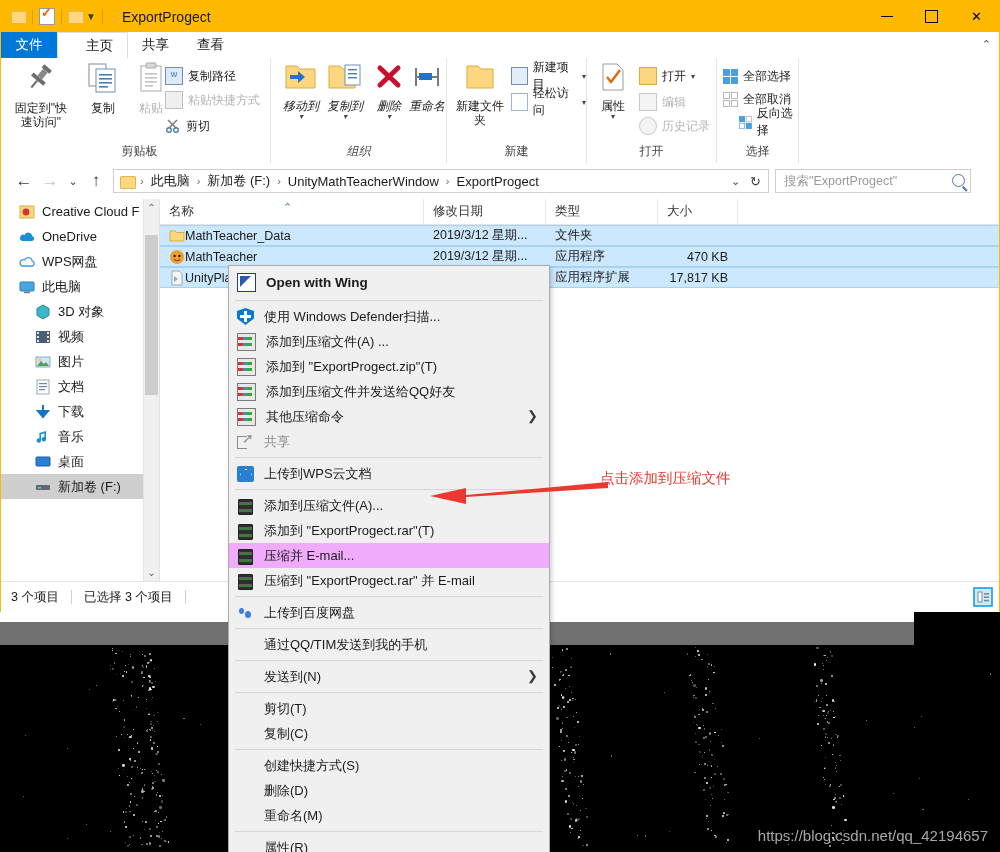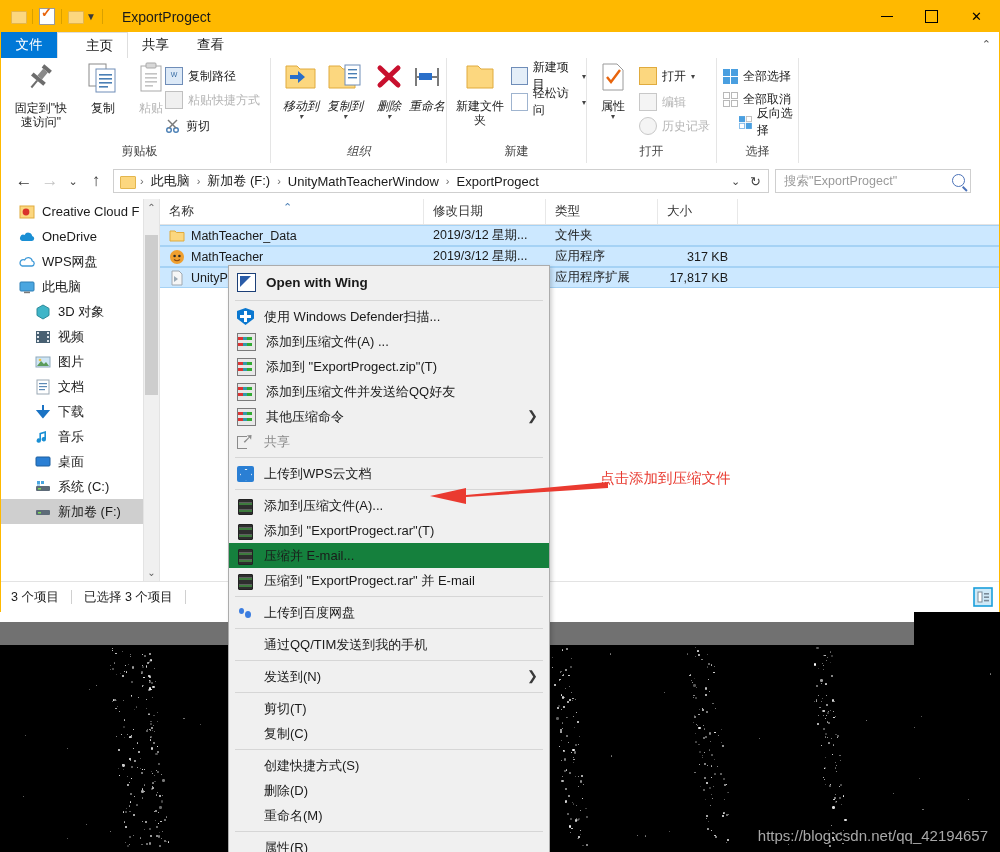--- a/index.html
+++ b/index.html
@@ -187,21 +187,21 @@
     border-right: 1px solid #e8e8e8; height: 25px; line-height: 25px;
   }
   .col.c-name { width: 264px; position: relative; }
   .col.c-date { width: 122px; }
   .col.c-type { width: 112px; }
   .col.c-size { width: 80px; }
   .sortmark { position:absolute; left: 123px; top: -4px; font-size: 11px; color: #4a7fb5; }
   .row { height: 21px; display: flex; align-items: center; font-size: 12.5px; color: #1a1a1a; }
   .row.sel { background: #cce8ff; border-top: 1px solid #a5d2f5; border-bottom: 1px solid #a5d2f5; box-sizing: border-box; }
   .cell { box-sizing: border-box; padding-left: 9px; overflow:hidden; white-space:nowrap; }
-  .cell.c-name { width: 264px; display:flex; align-items:center; gap:6px; }
+  .cell.c-name { width: 264px; display:flex; align-items:center; gap:0; }
   .cell.c-date { width: 122px; }
   .cell.c-type { width: 112px; }
   .cell.c-size { width: 80px; text-align: right; padding-right: 10px; padding-left:0; }
   .fi { width: 16px; height: 16px; flex: 0 0 16px; position: relative; }
 
   
   .statusbar {
     position: absolute; left: 0; top: 580px; width: 998px; height: 30px;
     background: #fff; border-top: 1px solid #e3e3e3; display:flex; align-items:center;
   }
@@ -216,21 +216,21 @@
     background: #f0f0f0; border: 1px solid #acacac;
     box-shadow: 2px 2px 4px rgba(0,0,0,0.18);
     box-sizing: border-box; padding: 2px 0;
     z-index: 50;
   }
   .mi {
     height: 25px; display: flex; align-items: center; position: relative;
     font-size: 13px; color: #1a1a1a; padding-left: 8px;
   }
   .mi.bold { font-weight: bold; height: 29px; font-size: 13.5px; }
-  .mi.hl { background: #15803d; }
+  .mi.hl { background: #f0abfc; }
   .mi.dim { color: #8b8b8b; }
   .mi-ic { width: 17px; height: 17px; flex: 0 0 17px; margin-right: 10px; position: relative; }
   .mi-lbl { white-space: nowrap; }
   .mi.noicon .mi-lbl { padding-left: 27px; }
   .mi-arrow { position: absolute; right: 11px; top: 4px; font-size: 13px; color: #3a3a3a; }
   .msep { height: 1px; background: #d6d6d6; margin: 3px 6px 3px 6px; }
 
   
   .ic-wing { width:17px;height:17px;background:#fff;border:1.5px solid #1c3f77; position:relative; }
   .ic-wing::after{content:"";position:absolute;left:2px;top:2px;width:0;height:0;
@@ -1358,34 +1358,20 @@
           <span>音乐</span>
         </div>
         <div class="tree-item indent">
           <span class="tree-ic">
             <svg width="16" height="16">
                 <rect x="1" y="3" width="14" height="9" rx="1" fill="#2a7fd4" stroke="#1d5f9e"></rect>
               </svg>
           </span>
           <span>桌面</span>
         </div>
-        <div class="tree-item indent">
-          <span class="tree-ic">
-            <svg width="16" height="16">
-                <rect x="1" y="7" width="14" height="5" rx="1" fill="#5d6b78"></rect>
-                <rect x="3" y="9" width="3" height="1.5" fill="#7ed957"></rect>
-                <g fill="#4aa6e0">
-                  <rect x="2" y="2" width="3" height="3"></rect>
-                  <rect x="6" y="2" width="3" height="3"></rect>
-                  <rect x="2" y="5.5" width="3" height="1"></rect>
-                </g>
-              </svg>
-          </span>
-          <span>系统 (C:)</span>
-        </div>
         <div class="tree-item indent sel">
           <span class="tree-ic">
             <svg width="16" height="16">
                 <rect x="1" y="6" width="14" height="5" rx="1" fill="#5d6b78"></rect>
                 <rect x="3" y="8" width="3" height="1.5" fill="#7ed957"></rect>
               </svg>
           </span>
           <span>新加卷 (F:)</span>
         </div>
         <div class="sb-scroll">
@@ -1427,21 +1413,21 @@
                   <circle cx="8" cy="8" r="7" fill="#f0a030"></circle>
                   <circle cx="5.6" cy="7" r="1.3" fill="#2a2a2a"></circle>
                   <circle cx="10.4" cy="7" r="1.3" fill="#2a2a2a"></circle>
                   <path d="M5 10.5q3 2.5 6 0" stroke="#8b4a10" stroke-width="1.2" fill="none"></path>
                 </svg>
             </span>
             <span>MathTeacher</span>
           </div>
           <div class="cell c-date">2019/3/12 星期...</div>
           <div class="cell c-type">应用程序</div>
-          <div class="cell c-size">317 KB</div>
+          <div class="cell c-size">470 KB</div>
         </div>
 
         <div class="row sel">
           <div class="cell c-name">
             <span class="fi">
               <svg width="16" height="16">
                   <path d="M3 1h7l3 3v11H3z" fill="#f6f6f6" stroke="#a0a8b0"></path>
                   <path d="M5 6l4 3-4 3z" fill="#9aa8b4"></path>
                 </svg>
             </span>

